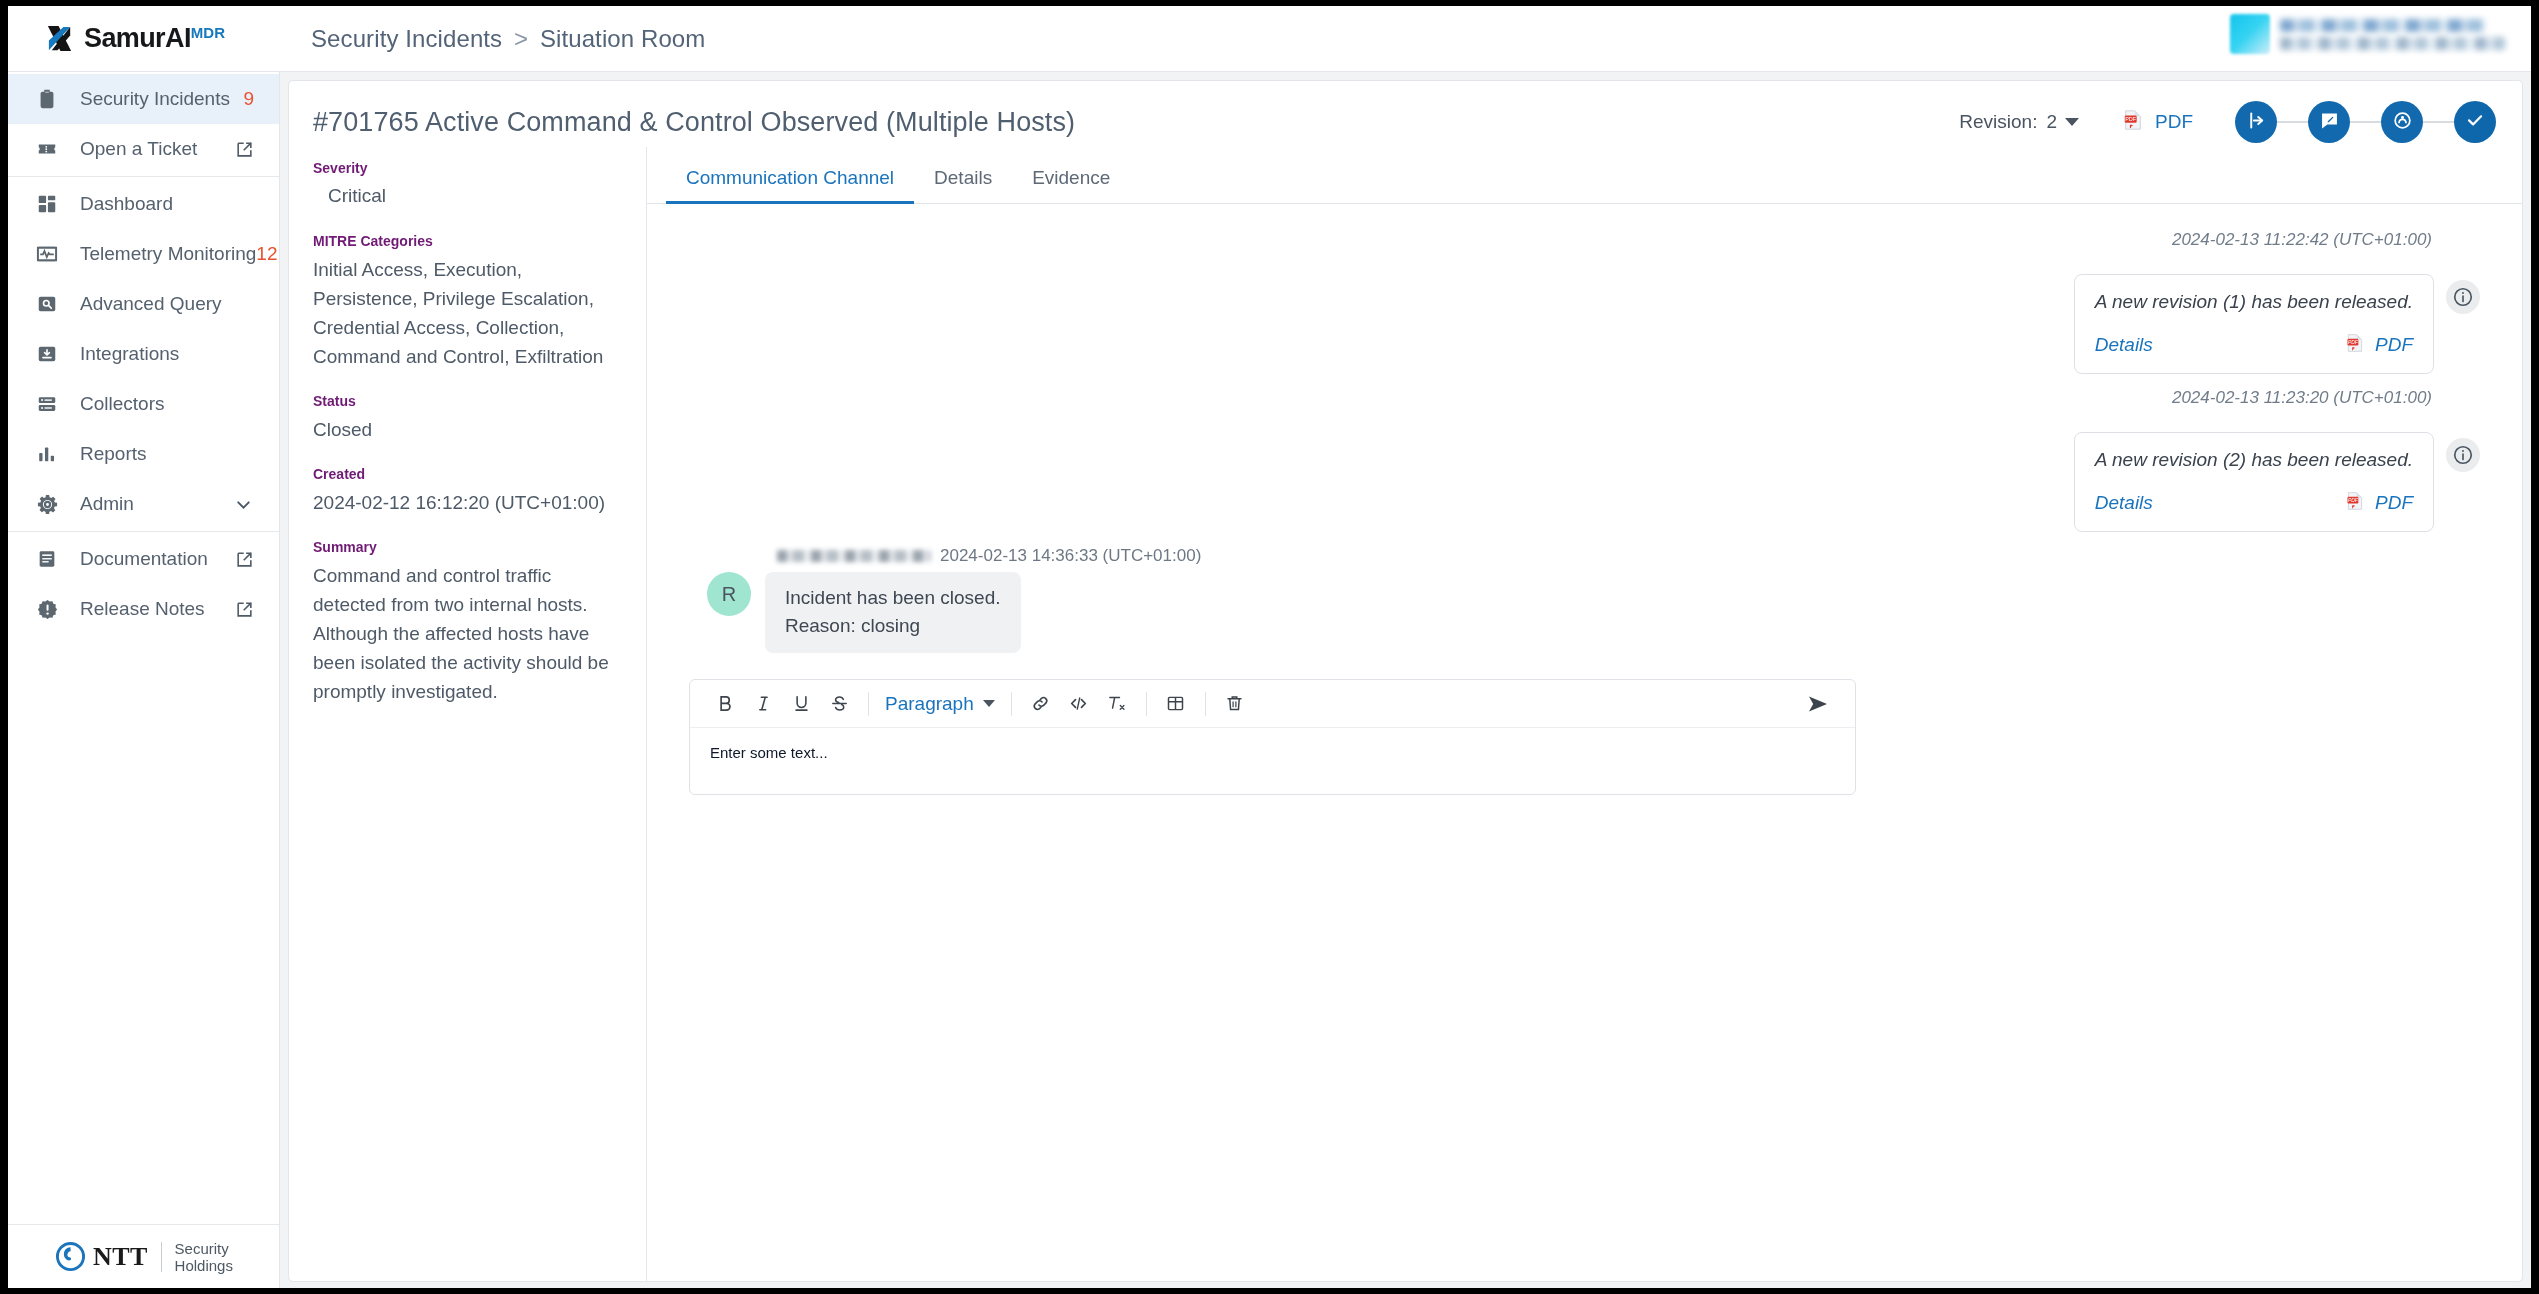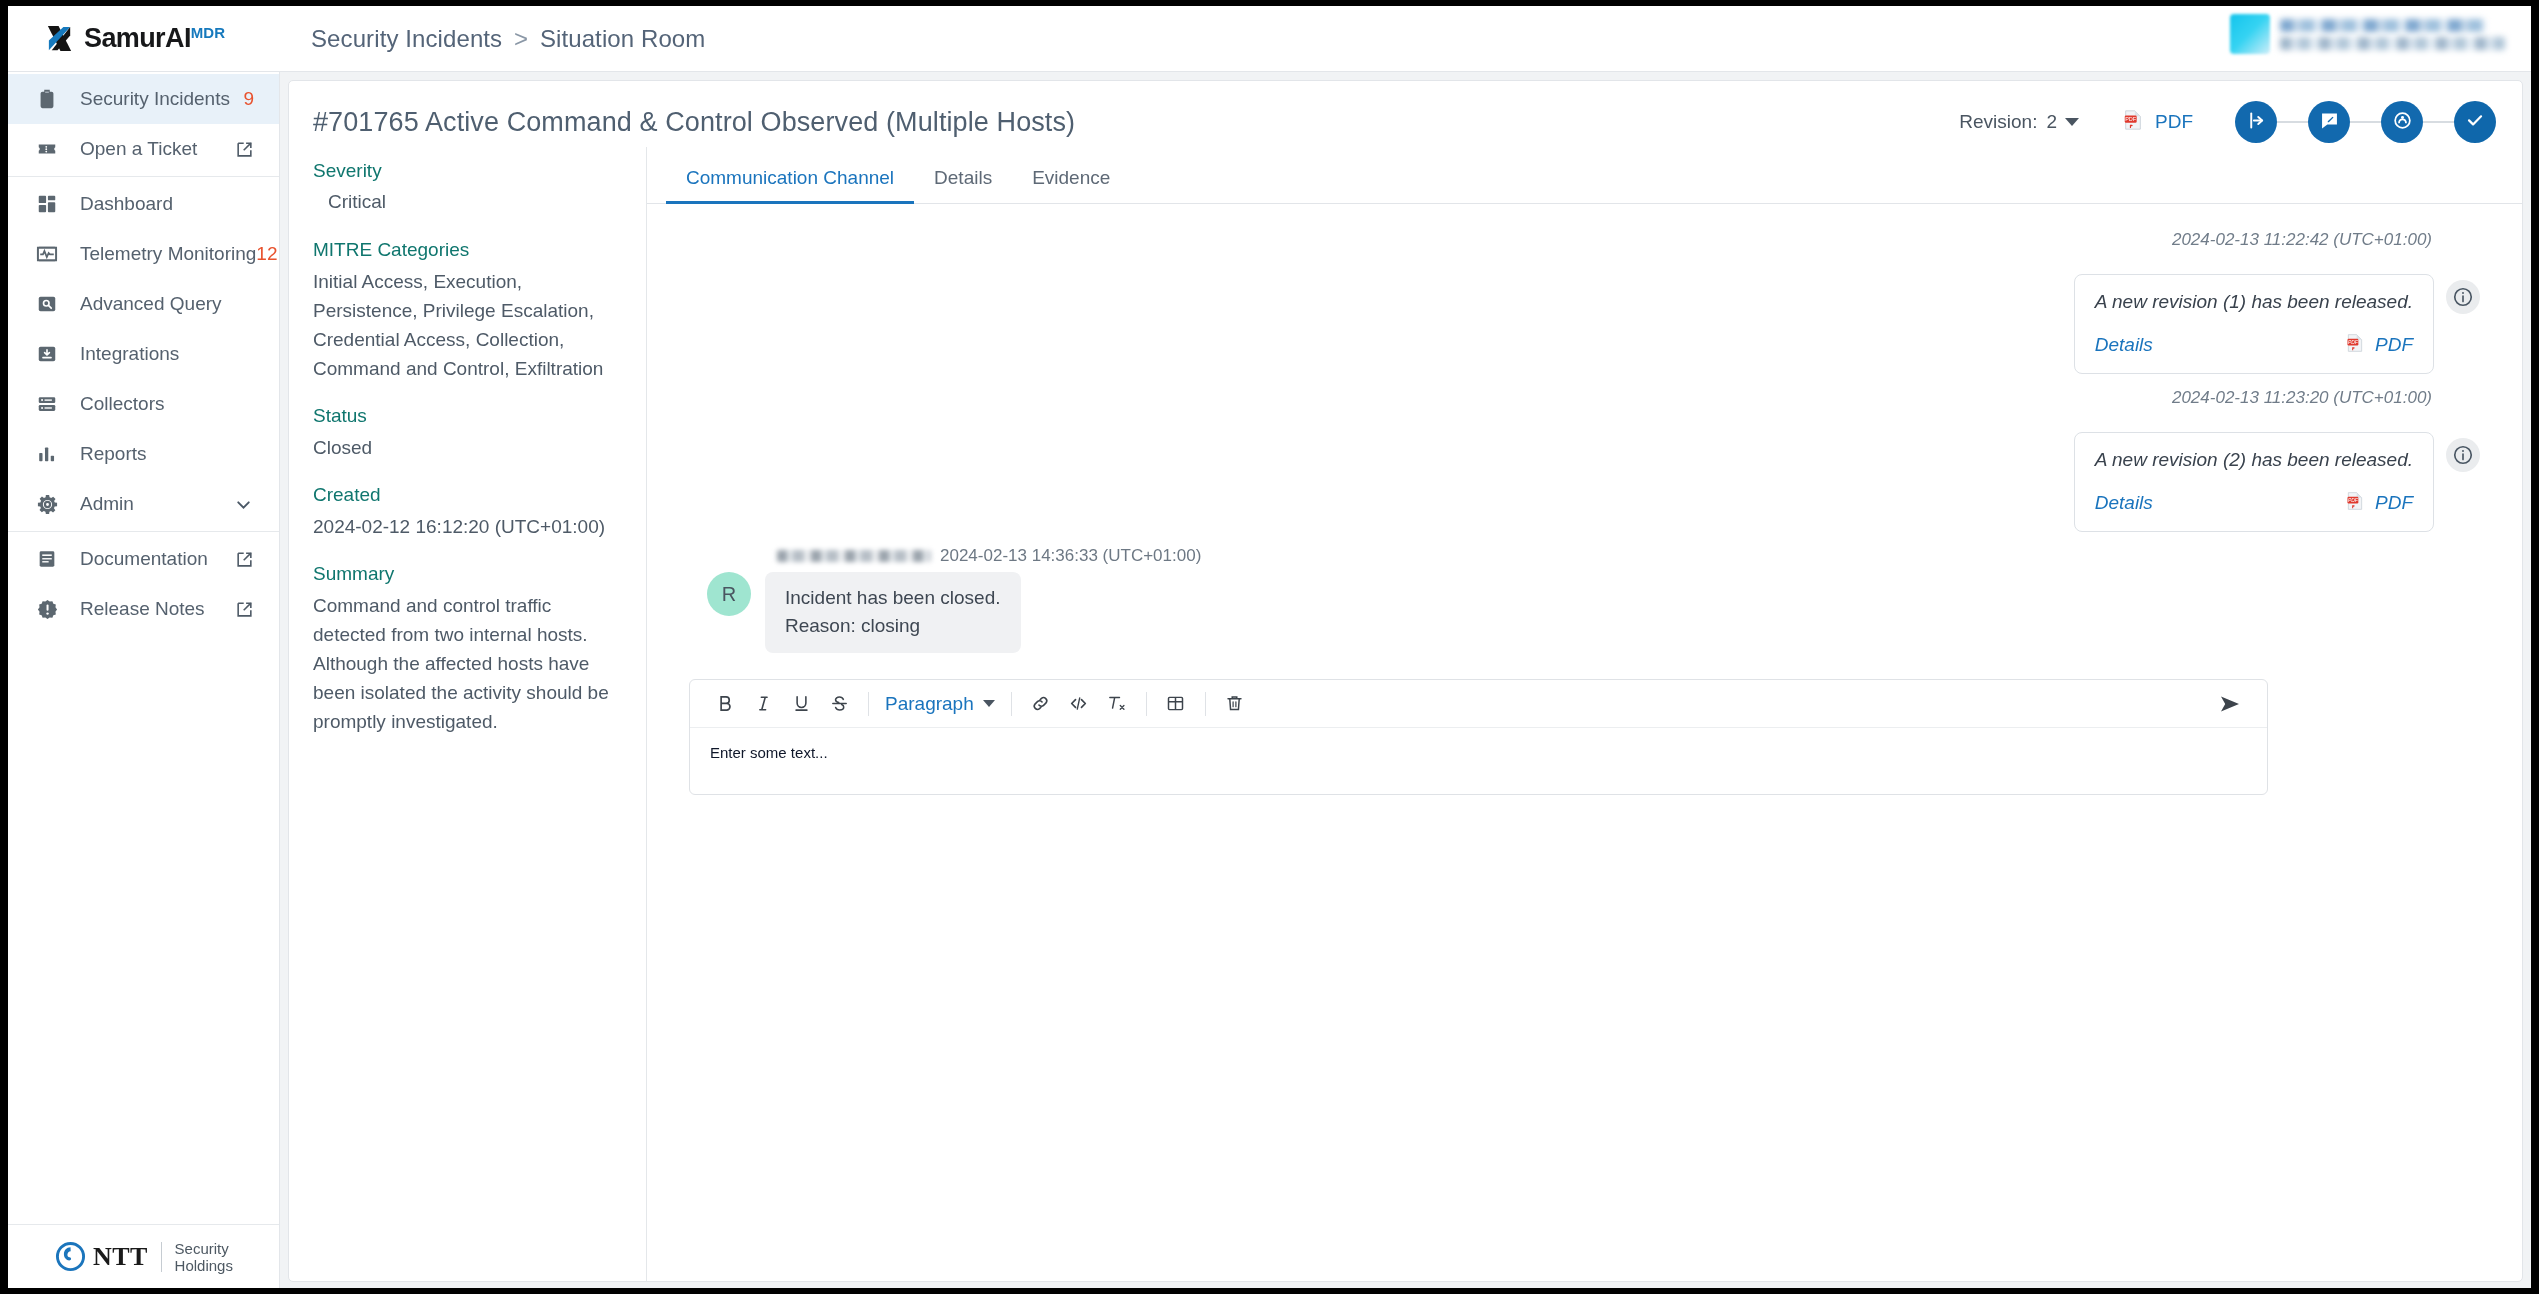--- a/index.html
+++ b/index.html
@@ -171,22 +171,22 @@
 
   
   .content { flex: 1; display: flex; min-height: 0; }
   .details-pane {
     width: 358px; min-width: 358px;
     border-right: 1px solid #e4e7ea;
     padding: 13px 26px 0 24px;
     overflow: hidden;
   }
   .d-label {
-    font-size: 19px; font-weight: normal;
-    color: #0f766e; margin-bottom: 6px;
+    font-size: 14px; font-weight: bold;
+    color: #701a75; margin-bottom: 6px;
   }
   .d-block { margin-bottom: 22px; }
   .d-value { font-size: 19px; color: #4e5a67; line-height: 1.53; }
   .sev-row { display: flex; align-items: flex-end; gap: 10px; }
   .sev-bar { width: 5px; background: #ea1c16; border-radius: 1px; flex: 0 0 5px; }
   .sev-text { font-size: 19px; color: #4e5a67; line-height: 1.5; }
 
   .channel-pane { flex: 1; display: flex; flex-direction: column; min-width: 0; }
   .tabs {
     height: 57px; min-height: 57px;
@@ -262,21 +262,21 @@
     background: #f0f1f3; border-radius: 8px;
     padding: 12px 20px 14px 20px;
   }
   .bubble-grey div { font-size: 19px; color: #3e4752; line-height: 1.45; }
 
   
   .editor {
     margin-top: 14px;
     border: 1px solid #dfe2e6; border-radius: 6px;
     background: #fff; overflow: hidden;
-    width: 1579px;
+    width: 1167px;
   }
   .editor-toolbar {
     height: 48px; display: flex; align-items: center;
     padding: 0 16px 0 16px; gap: 0;
     border-bottom: 1px solid #eceef0;
   }
   .tb-btn {
     width: 38px; height: 34px; display: flex;
     align-items: center; justify-content: center;
     color: #3d444c; cursor: pointer; font-size: 20px;

